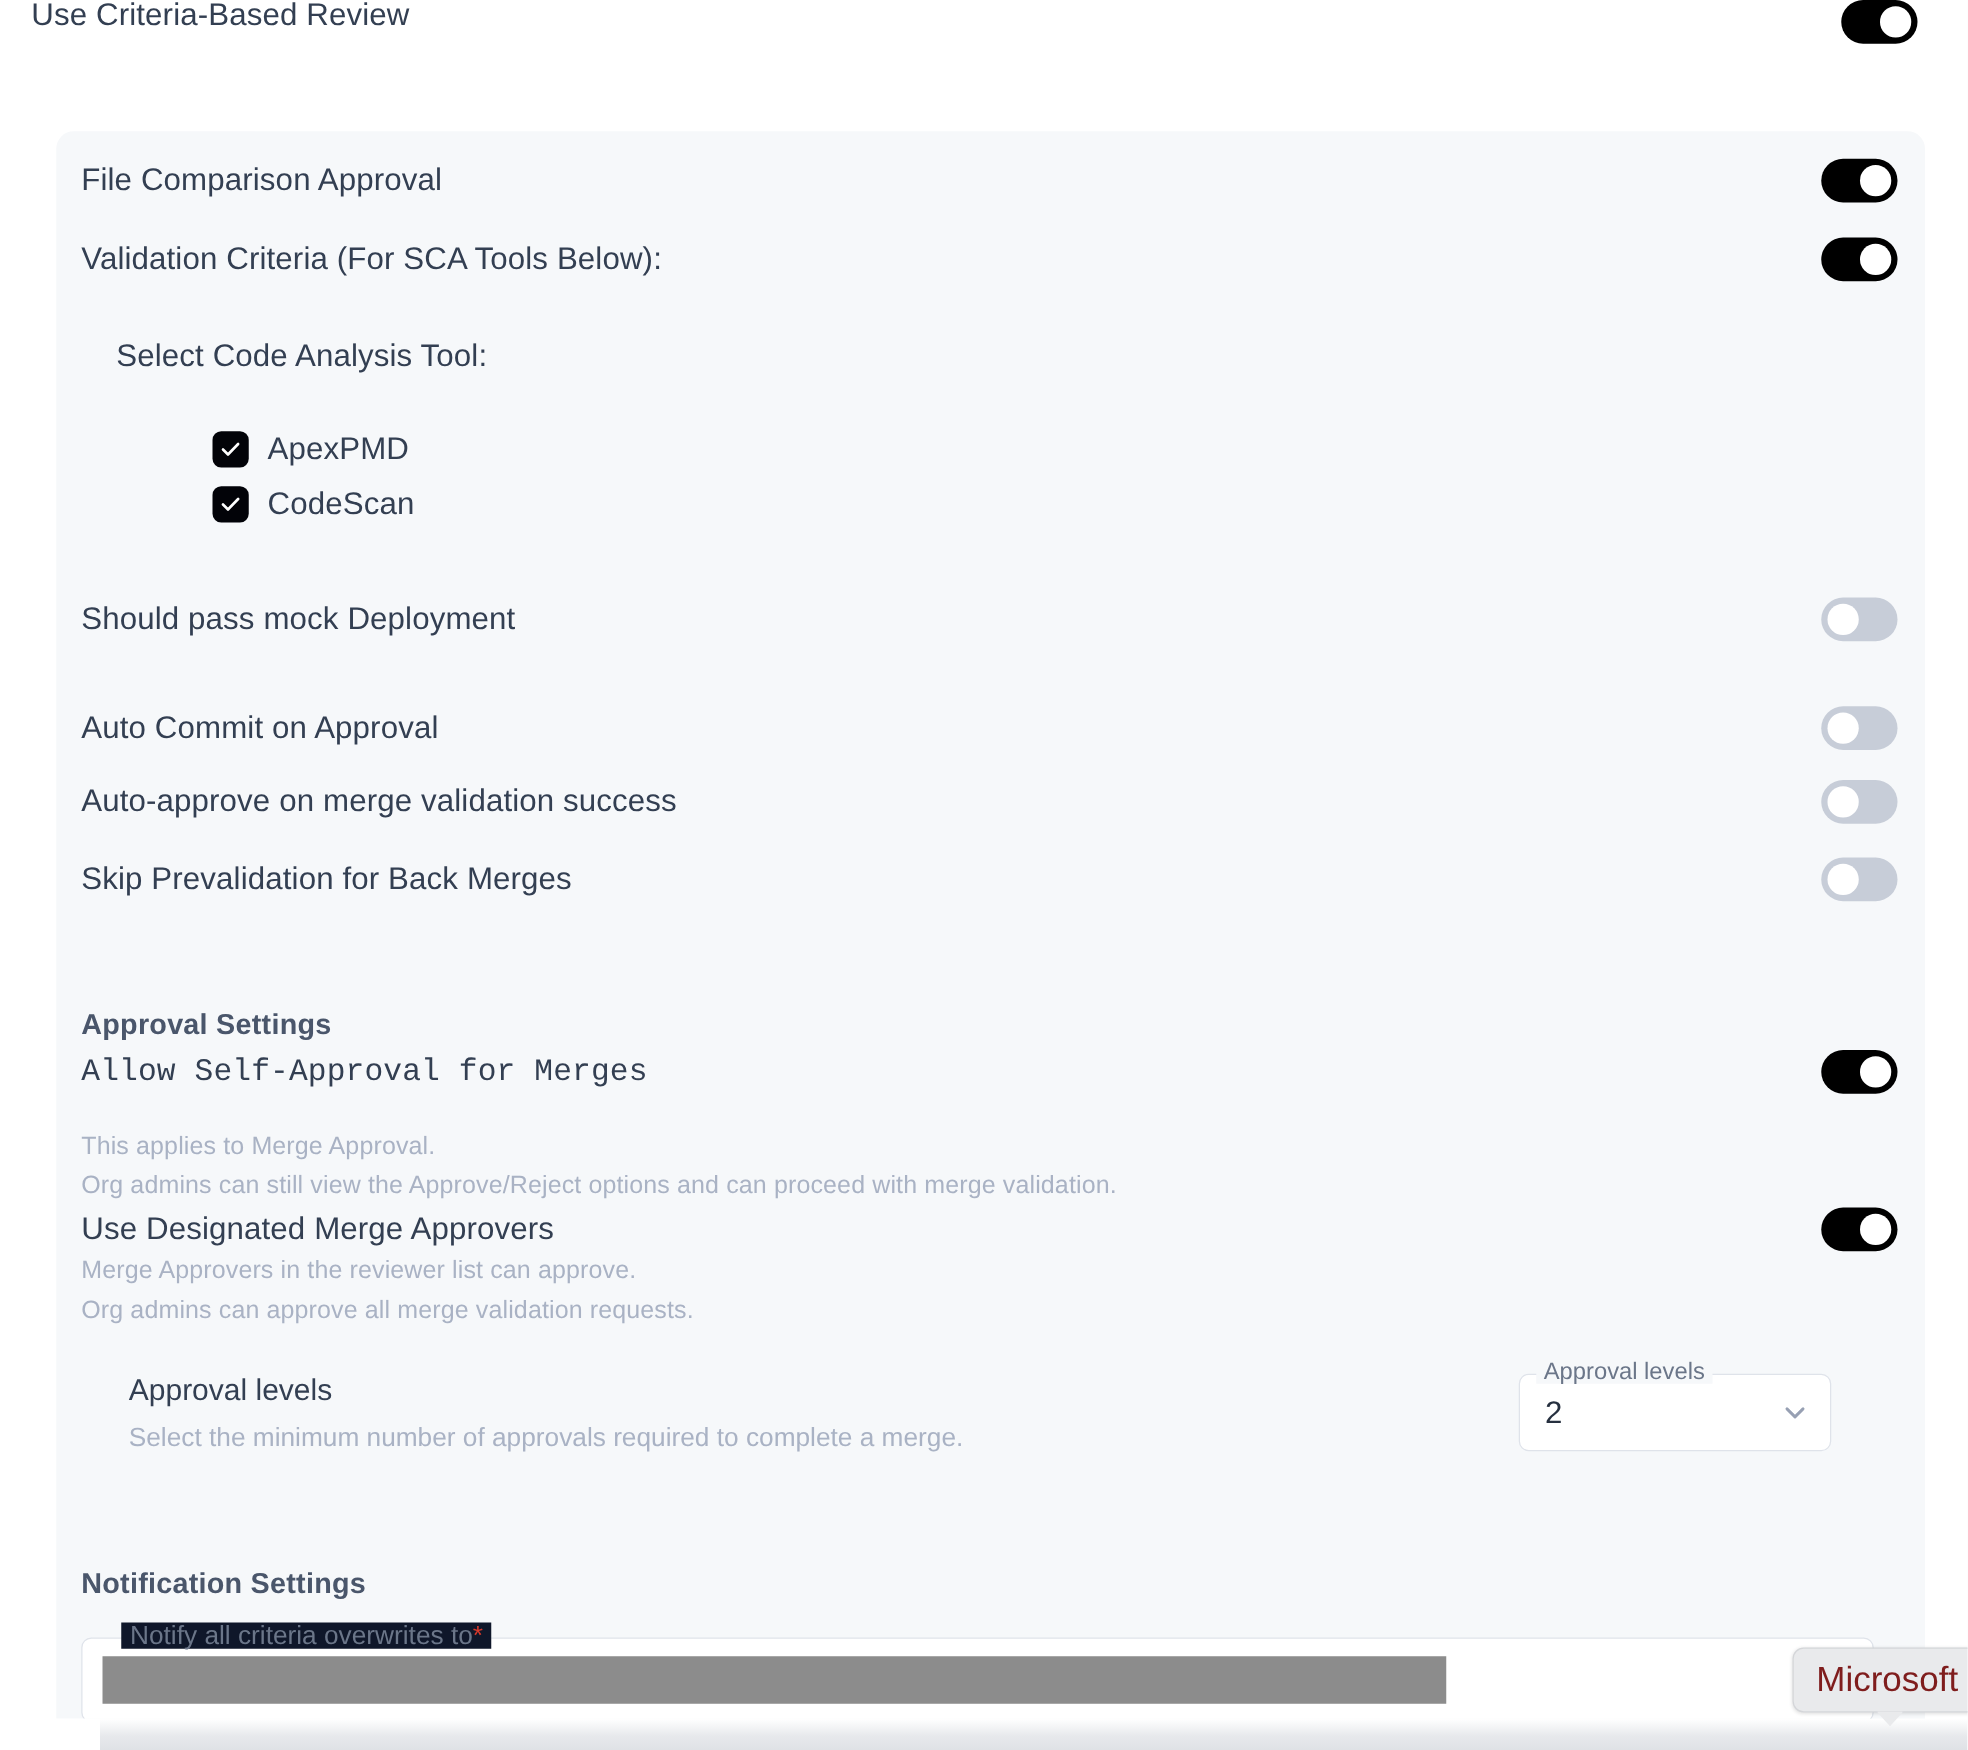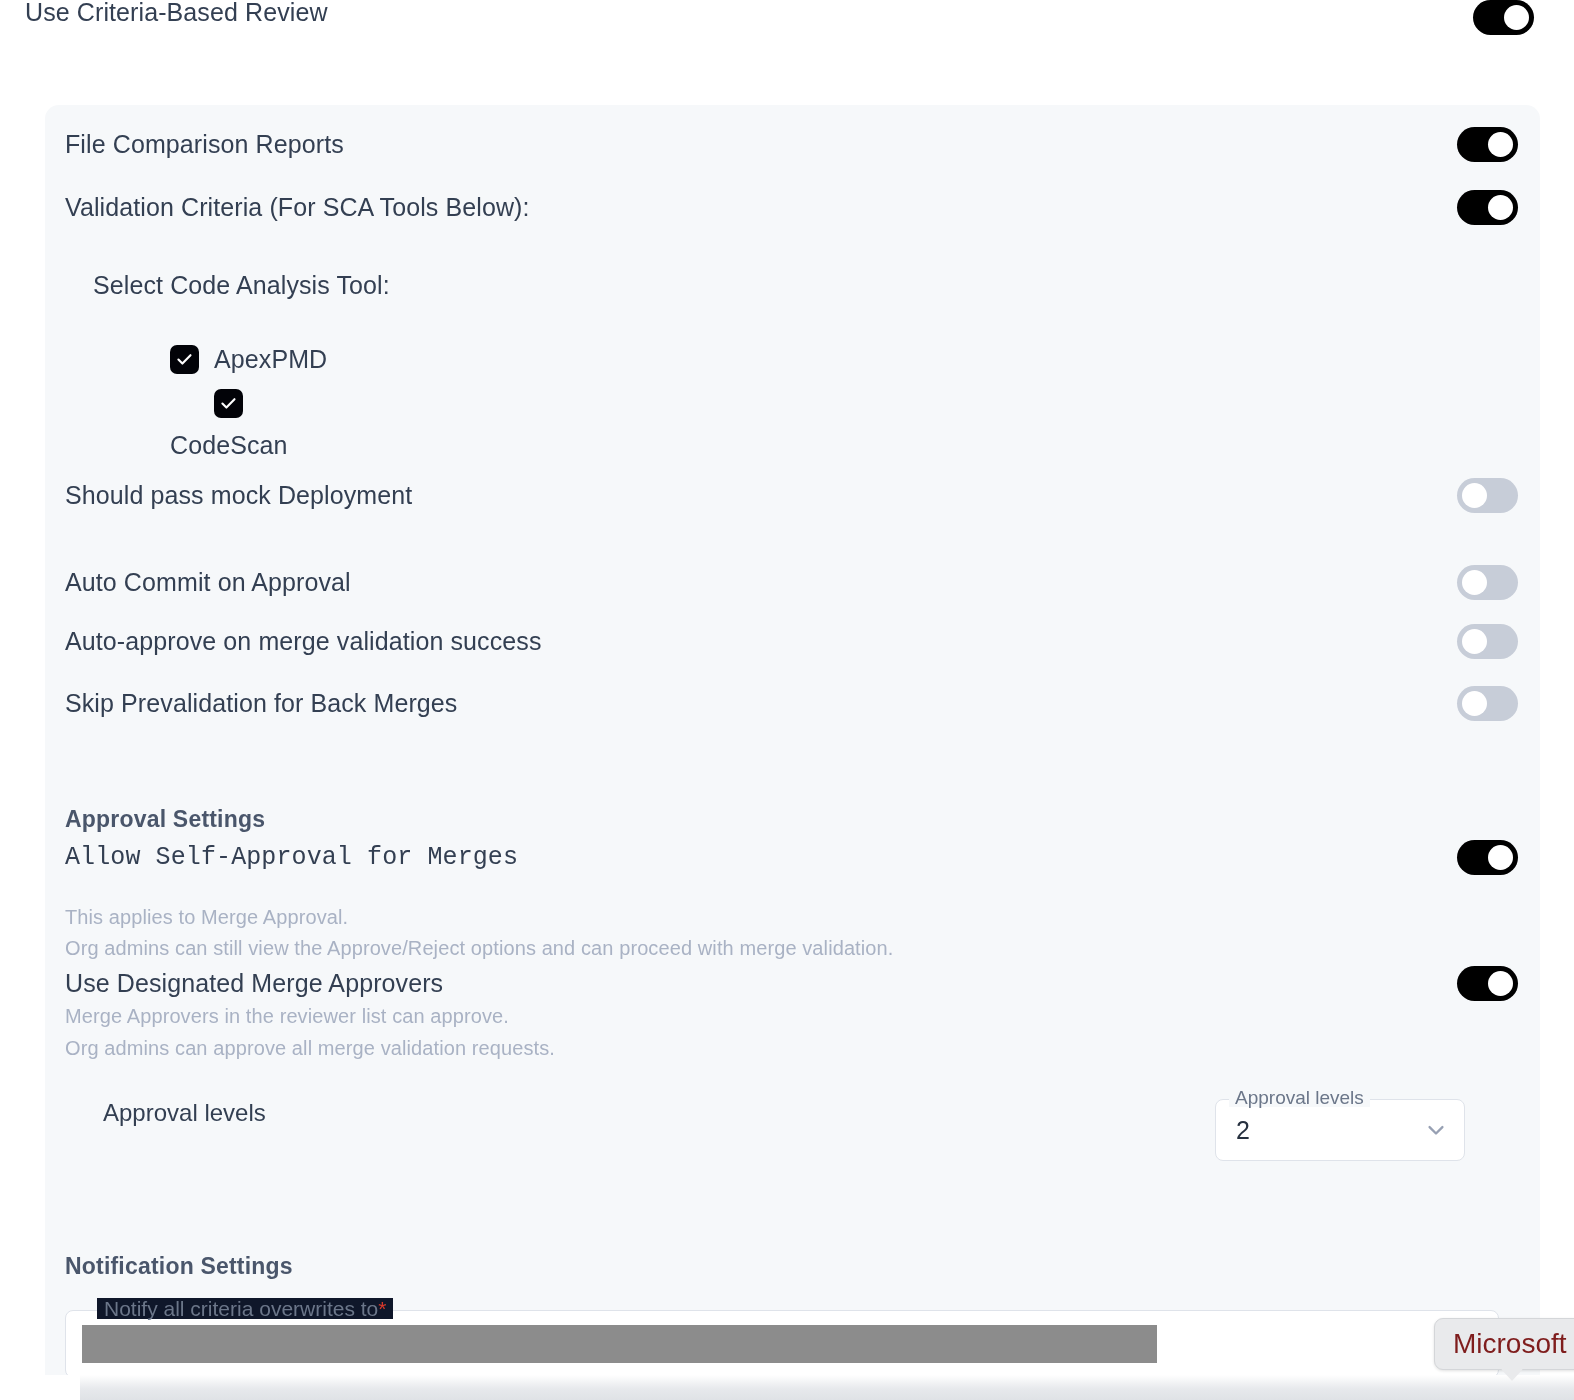--- a/index.html
+++ b/index.html
@@ -302,21 +302,21 @@
     <span class="spacer"></span>
     <div class="switch on">
       <span class="knob"></span>
     </div>
   </div>
 
   <div class="card">
     <div class="card-inner">
 
       <div class="row" style="top:17px;height:45px;">
-        <span class="label">File Comparison Reports</span>
+        <span class="label">File Comparison Approval</span>
         <span class="spacer"></span>
         <div class="switch on">
           <span class="knob"></span>
         </div>
       </div>
 
       <div class="row" style="top:80px;height:45px;">
         <span class="label">Validation Criteria (For SCA Tools Below):</span>
         <span class="spacer"></span>
         <div class="switch on">
@@ -328,21 +328,21 @@
 
       <div class="cbrow" style="top:240px;">
         <span class="cbox">
           <svg width="19" height="19" viewBox="0 0 19 19">
             <path d="M3.4 9.6 L7.4 13.6 L15.5 5.2" fill="none" stroke="#ffffff" stroke-width="2.1" stroke-linecap="round" stroke-linejoin="round"></path>
           </svg>
         </span>
         <span class="cblabel">ApexPMD</span>
       </div>
 
-      <div class="cbrow" style="top:284px;flex-direction:column;">
+      <div class="cbrow" style="top:284px;">
         <span class="cbox">
           <svg width="19" height="19" viewBox="0 0 19 19">
             <path d="M3.4 9.6 L7.4 13.6 L15.5 5.2" fill="none" stroke="#ffffff" stroke-width="2.1" stroke-linecap="round" stroke-linejoin="round"></path>
           </svg>
         </span>
         <span class="cblabel">CodeScan</span>
       </div>
 
       <div class="row" style="top:368px;height:45px;">
         <span class="label">Should pass mock Deployment</span>
@@ -392,20 +392,21 @@
         <span class="label">Use Designated Merge Approvers</span>
         <span class="spacer"></span>
         <div class="switch on">
           <span class="knob"></span>
         </div>
       </div>
       <span class="muted" style="left:20px;top:901px;">Merge Approvers in the reviewer list can approve.</span>
       <span class="muted" style="left:20px;top:933px;">Org admins can approve all merge validation requests.</span>
 
       <span class="al-title" style="top:996px;">Approval levels</span>
+      <span class="al-desc" style="top:1035px;">Select the minimum number of approvals required to complete a merge.</span>
 
       <div class="select-wrap" style="left:1170px;top:994px;">
         <div class="select-box">
           <span class="select-value">2</span>
           <span class="spacer"></span>
           <svg class="chev" width="28" height="28" viewBox="0 0 24 24">
             <path d="M6.5 9.5 L12 15 L17.5 9.5" fill="none" stroke="#97a0b3" stroke-width="2" stroke-linecap="round" stroke-linejoin="round"></path>
           </svg>
         </div>
         <span class="select-legend">Approval levels</span>

